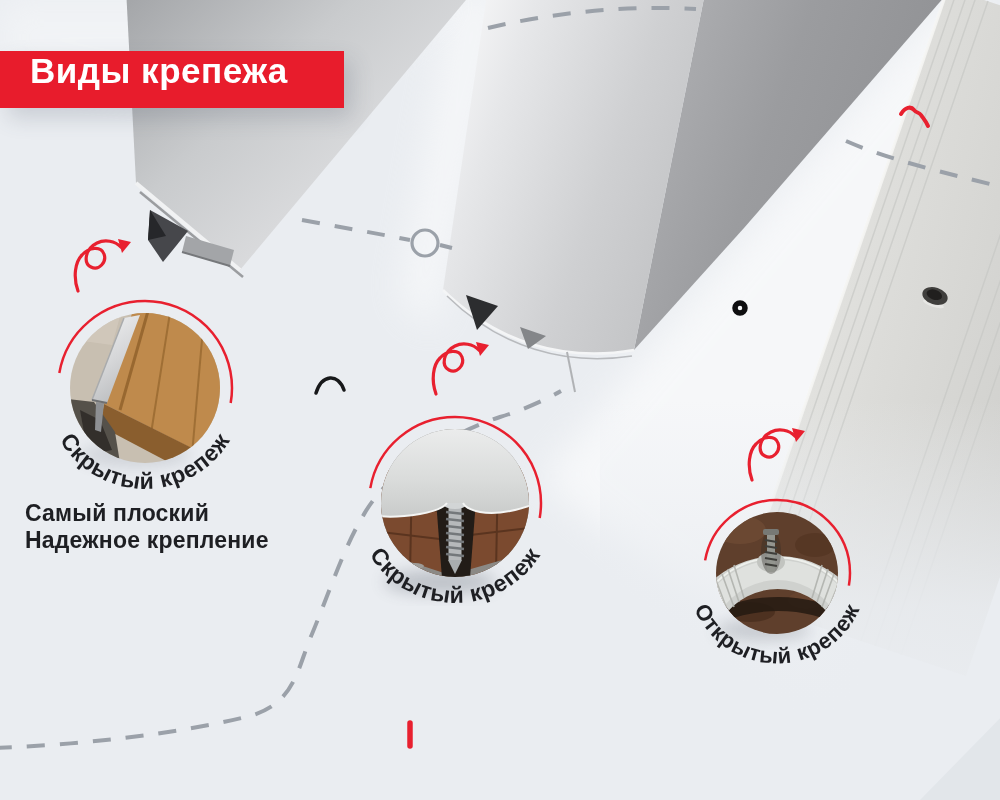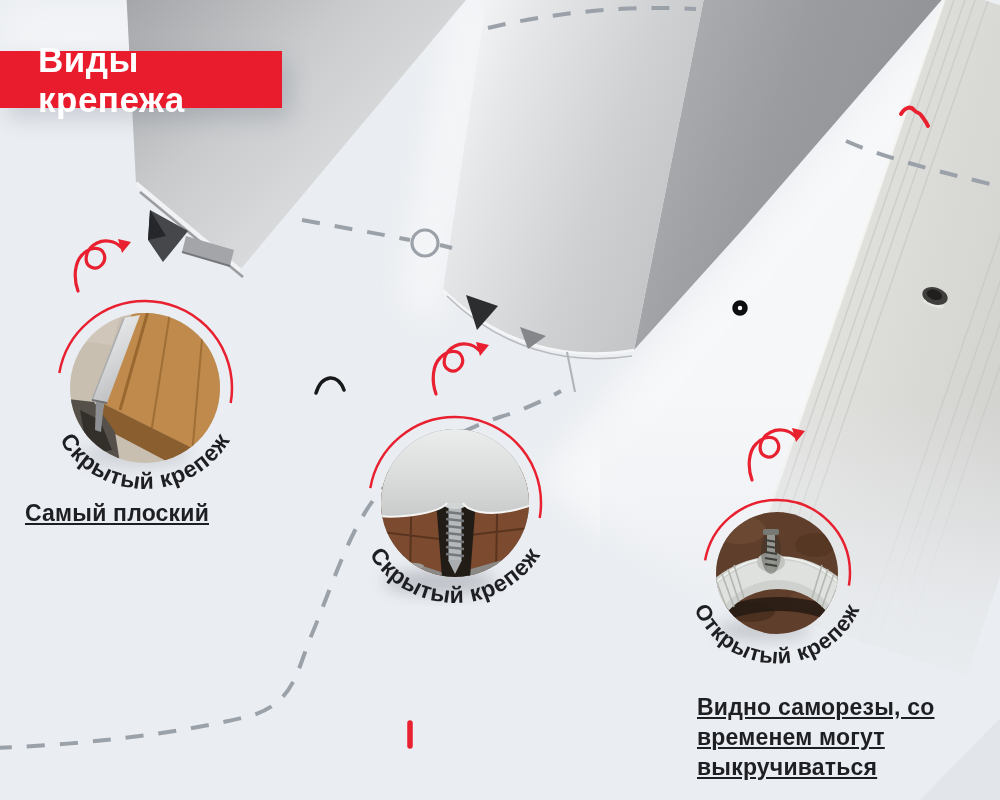--- a/index.html
+++ b/index.html
@@ -7,31 +7,31 @@
     --banner-red:#e81c2c;
     --accent-red:#e8202f;
     --dash-gray:#9ba1a9;
     --text-dark:#1e1f23;
     position:relative;width:1000px;height:800px;overflow:hidden;
     background:#eaedf1;
     font-family:"Liberation Sans", sans-serif;
   }
   .stage > svg{position:absolute;left:0;top:0;z-index:1;}
   .banner{
-    position:absolute;left:0;top:51px;width:282px;height:57px;z-index:3;
+    position:absolute;left:0;top:51px;width:344px;height:57px;z-index:3;
     background:var(--banner-red);color:#fff;
-    display:flex;align-items:center;box-sizing:border-box;padding-left:38px;
+    display:flex;align-items:flex-start;box-sizing:border-box;padding-left:30px;
     font-size:35px;font-weight:700;letter-spacing:.5px;
     box-shadow:8px 10px 22px rgba(70,80,100,.20);
   }
   .caption{
     position:absolute;z-index:3;color:var(--text-dark);
     font-size:23px;font-weight:700;line-height:27px;letter-spacing:.2px;
   }
-  .caption span{display:block;text-decoration:underline;}
+  .caption span{display:block;}
   .caption-1{left:25px;top:500px;}
   .caption-2{left:352px;top:615px;}
   .caption-3{left:697px;top:692px;line-height:30px;}
   .arc-label{font-size:23px;font-weight:700;fill:var(--text-dark);letter-spacing:.8px;}
   .arc-label-small{font-size:22px;}
   .red-stroke{stroke:var(--accent-red);}
   .red-fill{fill:var(--accent-red);}
   .gray-dash{stroke:var(--dash-gray);stroke-width:4;fill:none;stroke-dasharray:18 15;}
 </style>
 </head>
@@ -287,19 +287,15 @@
   <use href="#spiral" x="432" y="337" width="60" height="60"></use>
   <use href="#spiral" x="748" y="423" width="60" height="60"></use>
 </svg>
 
   <div class="banner">
     <span>Виды крепежа</span>
   </div>
 
   <div class="caption caption-1">
     <span>Самый плоский</span>
-  </div>
-  <div class="caption caption-3">
-    <span>Видно саморезы, со</span>
-    <span>временем могут</span>
-    <span>выкручиваться</span>
+    <span>Надежное крепление</span>
   </div>
 </div>
 
 </body></html>

